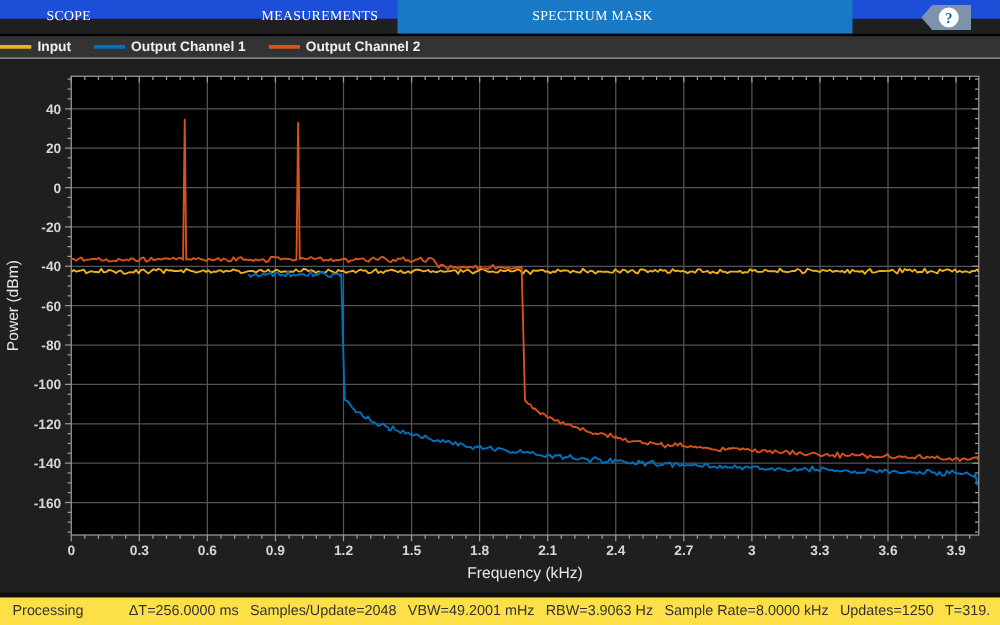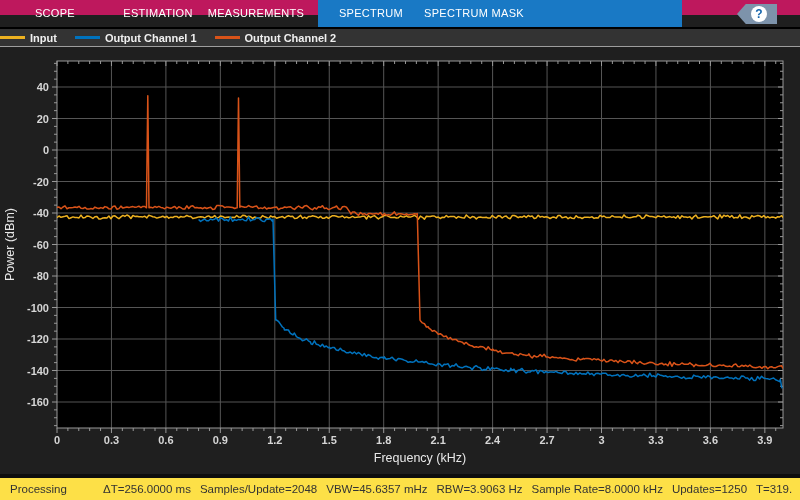--- a/index.html
+++ b/index.html
@@ -1,20 +1,20 @@
 <!DOCTYPE html>
 <html><head>
 <meta charset="utf-8">
 <style>
   html,body{margin:0;padding:0;width:800px;height:500px;overflow:hidden;
     font-family:"Liberation Sans",sans-serif;background:#1f1f1f;}
   #window{position:relative;width:800px;height:500px;background:#1f1f1f;}
 
   
-  #tabbar{position:absolute;left:0;top:0;width:800px;height:15px;background:#be185d;}
+  #tabbar{position:absolute;left:0;top:0;width:800px;height:15px;background:#1d4ed8;font-family:Liberation Serif, serif;}
   #tab-band{position:absolute;left:318px;top:0;width:364px;height:27px;background:#1979c5;}
   .tab{position:absolute;top:0;height:27px;line-height:27px;text-align:center;
     color:#ffffff;font-size:11px;letter-spacing:0.3px;cursor:pointer;white-space:nowrap;}
   #tab-0{left:0;width:110px;}   #tab-1{left:110px;width:96px;}
   #tab-2{left:200px;width:112px;}#tab-3{left:318px;width:106px;}
   #tab-4{left:424px;width:100px;}#tab-5{left:524px;width:158px;}
   #help-tag{position:absolute;left:737px;top:4px;width:40px;height:20px;background:#7d93ab;
     clip-path:polygon(22% 0,100% 0,100% 100%,22% 100%,0 50%);cursor:pointer;}
   #help-circle{position:absolute;left:14px;top:2px;width:16px;height:16px;border-radius:50%;
     background:#ffffff;color:#1565ad;font-size:12px;font-weight:bold;text-align:center;line-height:16px;}
@@ -40,23 +40,21 @@
   .status-item{margin-right:9px;flex:0 0 auto;}
 </style>
 </head>
 <body>
 
 <div id="window">
 
   <div id="tabbar">
     <div id="tab-band"></div>
     <div class="tab" id="tab-0">SCOPE</div>
-    <div class="tab" id="tab-1">ESTIMATION</div>
     <div class="tab" id="tab-2">MEASUREMENTS</div>
-    <div class="tab" id="tab-3">SPECTRUM</div>
     <div class="tab" id="tab-4">SPECTRUM MASK</div>
     <div id="help-tag">
       <div id="help-circle">?</div>
     </div>
   </div>
   <div id="strip-top"></div>
 
   <div id="legendbar">
     <div class="legend-item">
       <div class="legend-swatch" style="background: rgb(237, 177, 32);"></div>
@@ -374,20 +372,20 @@
           <text x="420" y="414" fill="#e8e8e8" font-size="12.5" text-anchor="middle" font-family="Liberation Sans, sans-serif">Frequency (kHz)</text>
           <text x="14" y="196.5" fill="#e8e8e8" font-size="12.5" text-anchor="middle" transform="rotate(-90 14 196.5)" font-family="Liberation Sans, sans-serif">Power (dBm)</text>
         </svg></div>
     <div id="strip-bottom"></div>
   </div>
 
   <div id="statusbar">
     <span id="status-state">Processing</span>
     <span class="status-item">ΔT=256.0000 ms</span>
     <span class="status-item">Samples/Update=2048</span>
-    <span class="status-item">VBW=45.6357 mHz</span>
+    <span class="status-item">VBW=49.2001 mHz</span>
     <span class="status-item">RBW=3.9063 Hz</span>
     <span class="status-item">Sample Rate=8.0000 kHz</span>
     <span class="status-item">Updates=1250</span>
     <span class="status-item">T=319.</span>
   </div>
 
 </div>
 
 </body></html>

